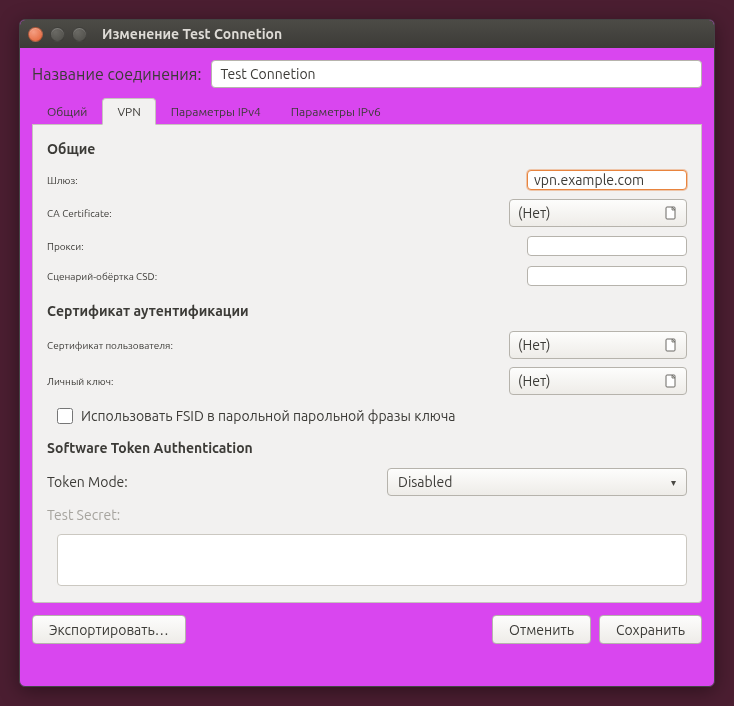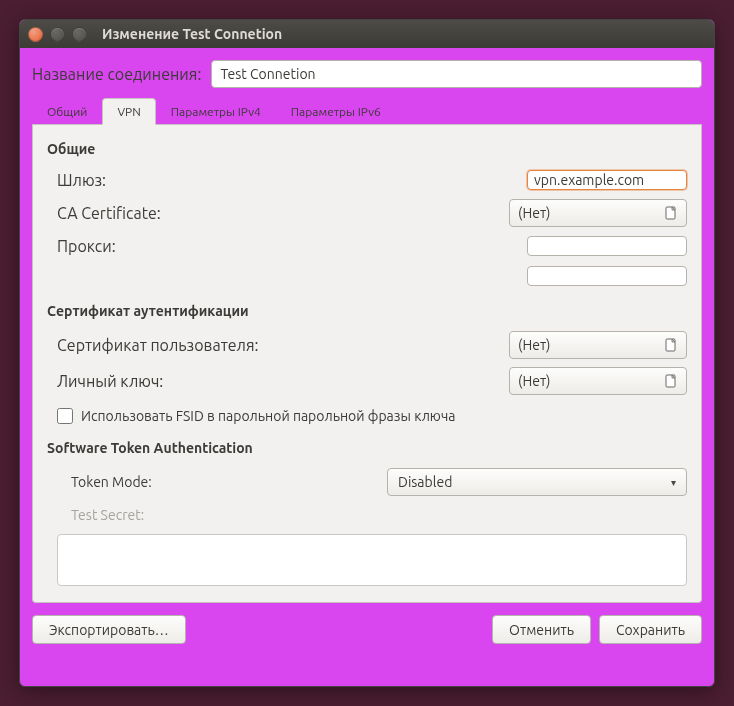--- a/index.html
+++ b/index.html
@@ -111,22 +111,21 @@
     margin: 4px 0 8px 0;
   }
   .form-row {
     display: flex;
     align-items: center;
     padding: 4px 0;
     min-height: 30px;
   }
   .form-row .lbl {
     flex: 0 0 auto;
-    margin-left: 10px;
-    font-size: 16px;
+    font-size: 10px;
   }
   .form-row .spacer { flex: 1; }
   .narrow-input {
     width: 160px;
     height: 20px;
     background: #fff;
     border: 1px solid #b6b3ac;
     border-radius: 4px;
     padding: 0 6px;
     font-size: 14px;
@@ -176,21 +175,21 @@
   }
   .combo .chev { font-size: 10px; color: #4a4944; }
   .token-row {
     display: flex;
     align-items: center;
     padding: 4px 0;
     min-height: 30px;
   }
   .token-row .tlabel {
     flex: 0 0 auto;
-    margin-left: 24px;
+    margin-left: 0;
     font-size: 14px;
   }
   .token-row .spacer { flex: 1; }
   .disabled-label { color: #a6a49e; }
   .textarea {
     width: 100%;
     height: 52px;
     background: #fff;
     border: 1px solid #cbc8c1;
     border-radius: 4px;
@@ -268,20 +267,21 @@
       </div>
 
       <div class="form-row">
         <span class="lbl">Прокси:</span>
         <span class="spacer"></span>
         <input type="text" class="narrow-input" value="" style="">
       </div>
 
 
       <div class="form-row">
+        <span class="lbl">Сценарий-обёртка CSD:</span>
         <span class="spacer"></span>
         <input type="text" class="narrow-input" value="" style="">
       </div>
 
       <div class="section-title" style="margin-top:12px;">Сертификат аутентификации</div>
 
       <div class="form-row">
         <span class="lbl">Сертификат пользователя:</span>
         <span class="spacer"></span>
         <div class="file-btn">

